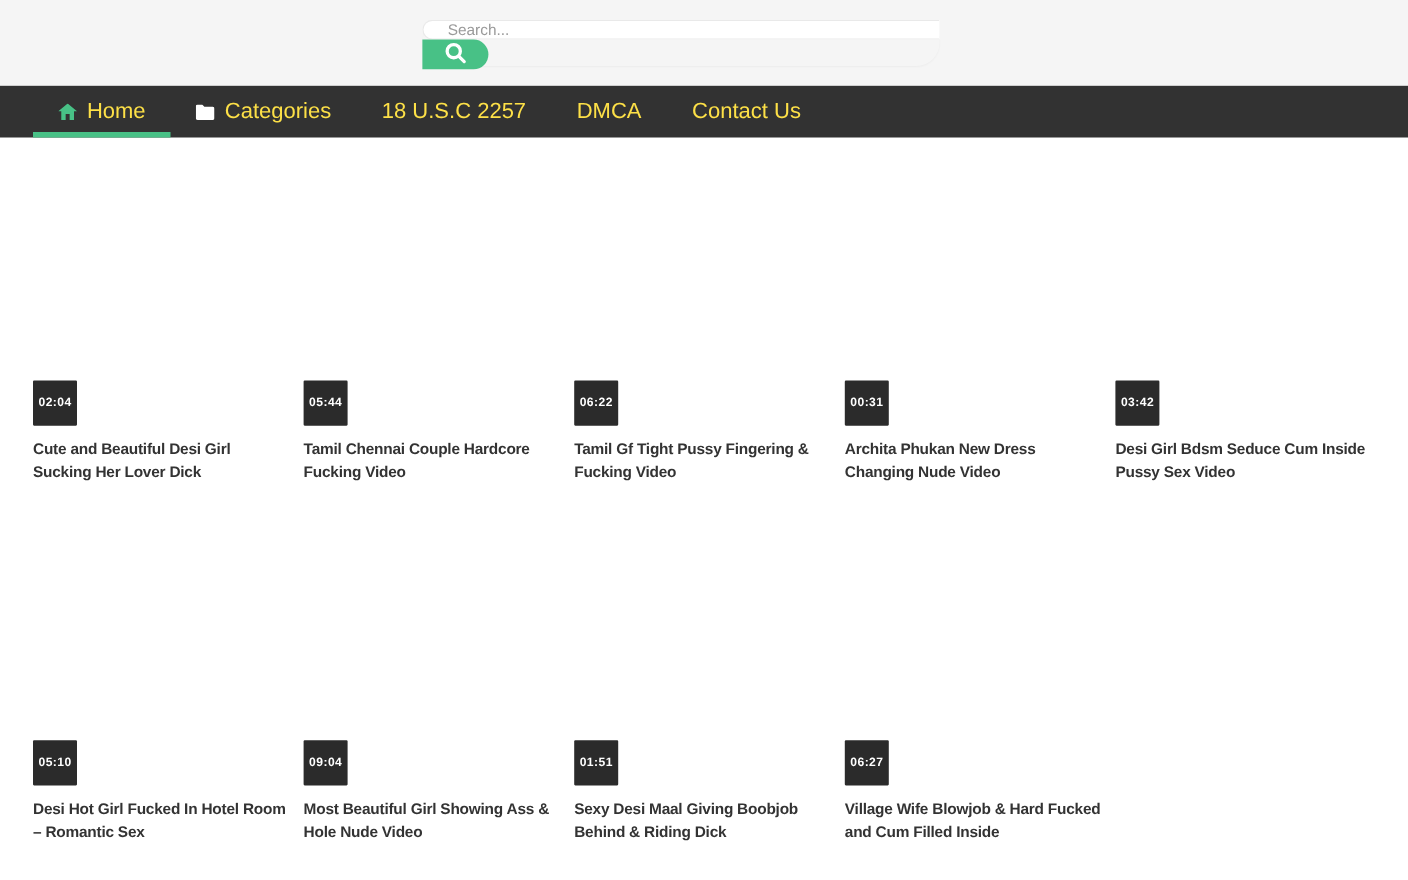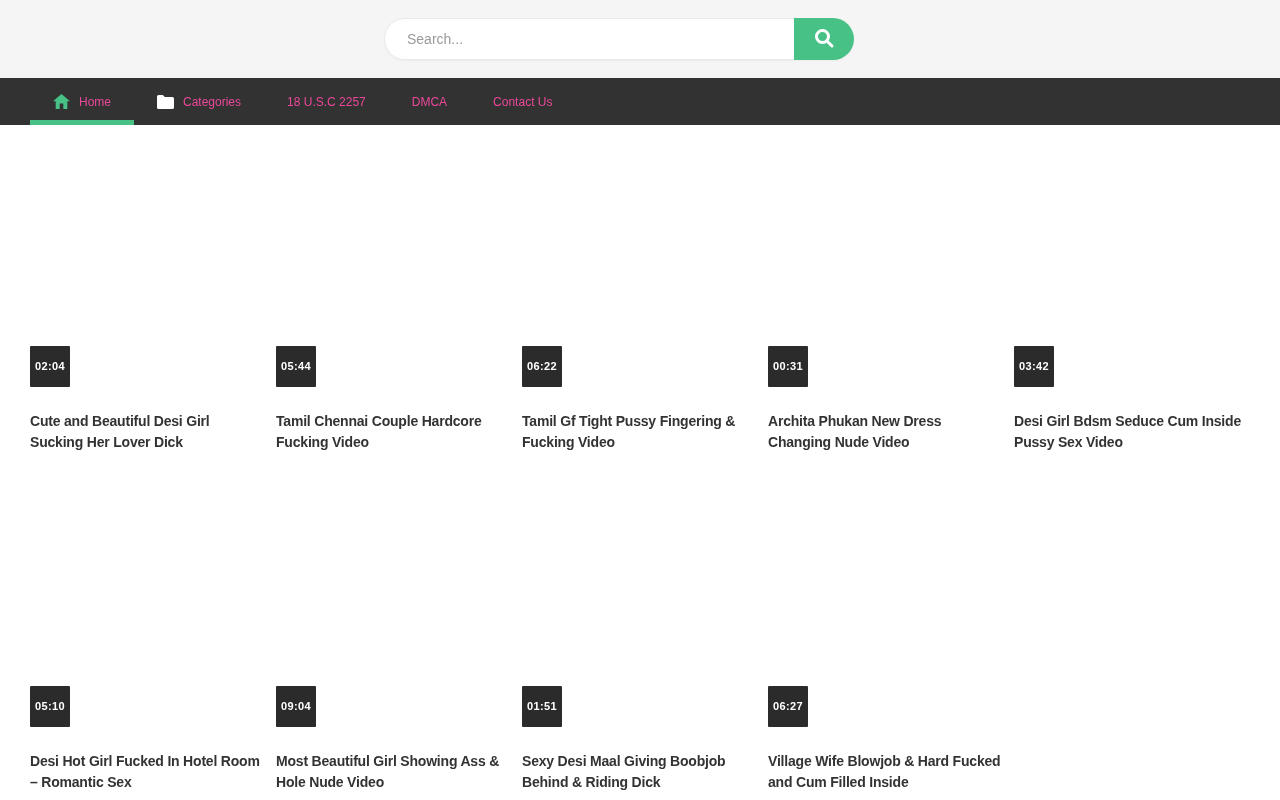--- a/index.html
+++ b/index.html
@@ -15,41 +15,41 @@
     width:1280px;height:800px;overflow:hidden;background:#ffffff;
     font-family:"Liberation Sans",sans-serif;
   }
   
   .header{
     height:78px;background:var(--header-bg);
     display:flex;align-items:center;justify-content:center;
   }
   .search-bar{
     width:470px;height:42px;display:flex;transform:translateX(-21px);
-    box-shadow:0 1px 2px rgba(0,0,0,0.04);border-radius:21px;
+    box-shadow:0 1px 2px rgba(0,0,0,0.04);border-radius:21px;flex-direction:column;
   }
   .search-input{
     flex:1;height:42px;border:1px solid #e9e9e9;border-right:none;
     border-radius:21px 0 0 21px;padding:0 22px;font-size:14px;color:#555;
     background:#fff;outline:none;font-family:"Liberation Sans",sans-serif;
   }
   .search-input::placeholder{color:#9a9a9a;}
   .search-btn{
     width:60px;height:42px;border:none;background:var(--accent);
     border-radius:0 21px 21px 0;display:flex;align-items:center;justify-content:center;
     cursor:pointer;padding:0;
   }
   
   .nav{
     height:47px;background:var(--nav-bg);
     display:flex;align-items:stretch;padding-left:30px;
   }
   .nav-item{
     display:flex;align-items:center;gap:9px;padding:0 23px;
-    color:#ec4899;font-size:12px;text-decoration:none;position:relative;
+    color:#fde047;font-size:20px;text-decoration:none;position:relative;
     cursor:pointer;white-space:nowrap;text-align:right;
   }
   .nav-item.active::after{
     content:"";position:absolute;left:0;right:0;bottom:0;height:5px;
     background:var(--accent);
   }
   .nav-item .icon{display:flex;align-items:center;}
   
   .grid{
     display:grid;grid-template-columns:repeat(5,236px);
@@ -59,21 +59,21 @@
   .thumb{
     position:relative;display:block;height:250px;background:#ffffff;
     cursor:pointer;text-decoration:none;
   }
   .badge{
     position:absolute;left:0;bottom:4px;background:var(--badge-bg);
     color:#ffffff;font-size:11px;font-weight:bold;line-height:1;
     padding:15px 5px;letter-spacing:0.4px;border-radius:1px;
   }
   .title{
-    display:block;margin-top:20px;font-size:14px;font-weight:bold;
+    display:block;margin-top:7px;font-size:14px;font-weight:bold;
     line-height:21px;color:var(--title-color);letter-spacing:-0.2px;
     text-decoration:none;cursor:pointer;
   }
 </style>
 </head>
 <body>
 
 <header class="header">
   <form class="search-bar">
     <input class="search-input" type="text" placeholder="Search..." style="">

